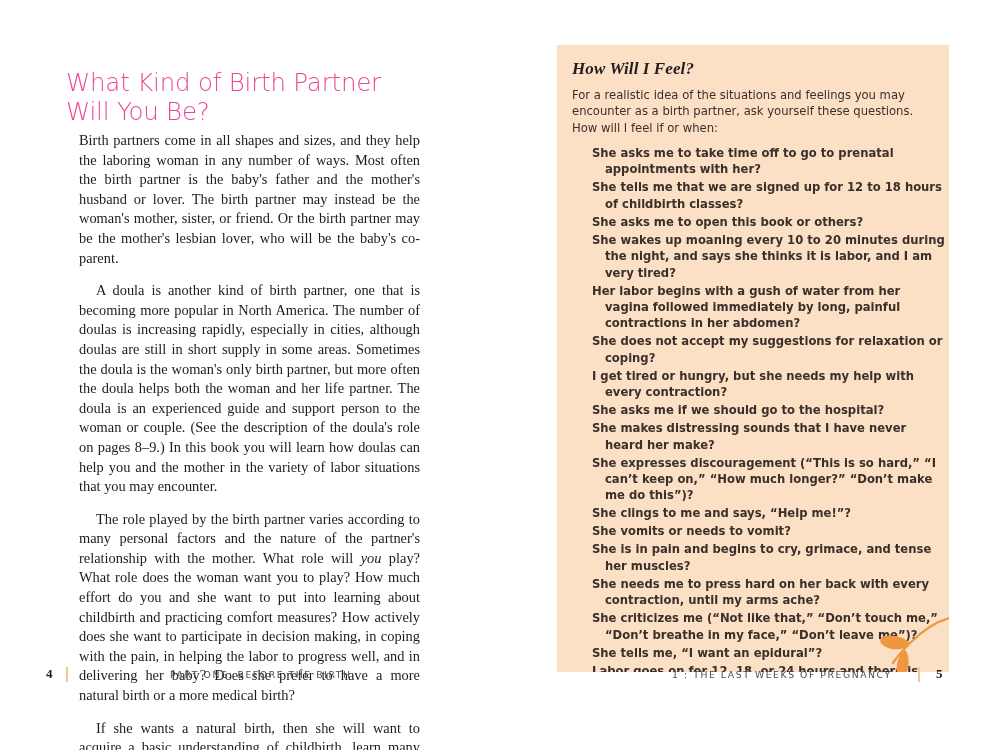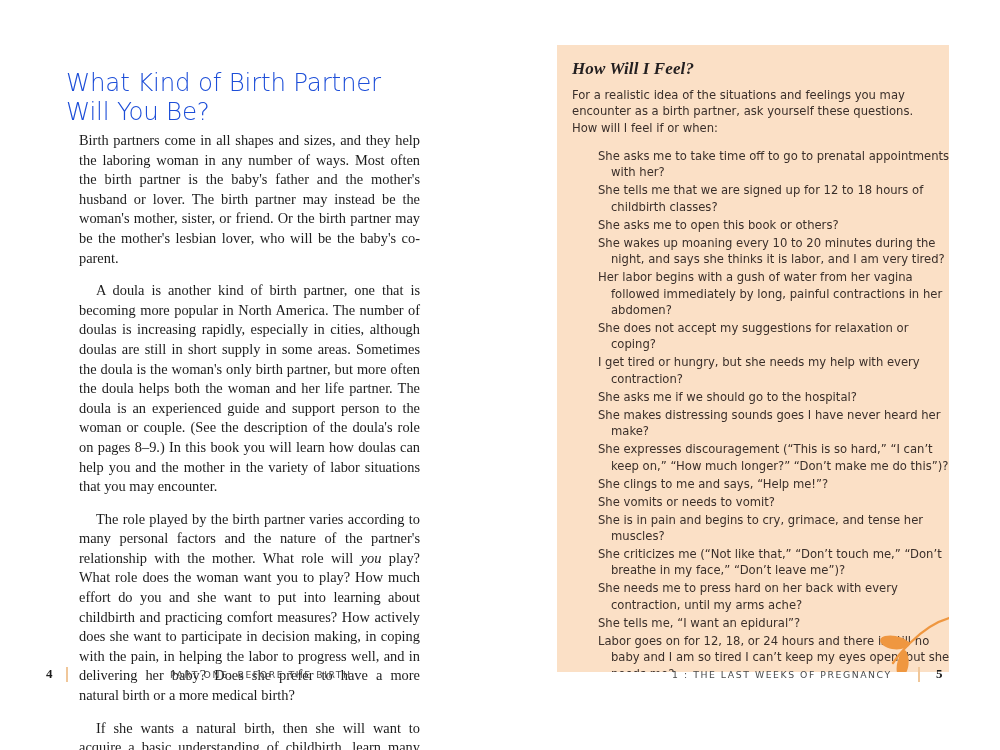--- a/index.html
+++ b/index.html
@@ -32,21 +32,21 @@
   .chapter-title {
     position: absolute;
     left: 66px;
     top: 52px;
     width: 400px;
     font-family: "DejaVu Sans", sans-serif;
     font-weight: 300;
     font-size: 24.5px;
     line-height: 29px;
     letter-spacing: -0.2px;
-    color: #1d4ed8;
+    color: #ec4899;
   }
   .chapter-title .line { display: block; }
 
   .body-col {
     position: absolute;
     left: 66px;
     top: 118px;
     width: 367px;
     font-family: "Liberation Serif", serif;
     font-size: 14.4px;
@@ -98,26 +98,27 @@
   .sidebar-intro {
     font-family: "DejaVu Sans", sans-serif;
     font-size: 11.6px;
     line-height: 16.3px;
     color: #3a2f2a;
     margin: 0 0 9px 0;
     width: 348px;
   }
   .question-list {
     list-style: none;
-    margin: 12px;
+    margin: 6px;
     padding: 0;
     font-family: "DejaVu Sans", sans-serif;
     font-size: 11.6px;
     line-height: 16.4px;
     color: #3a2f2a;
+    font-weight: bold;
   }
   .question-list li {
     margin: 0 0 1.6px 0;
     padding-left: 13px;
     text-indent: -13px;
     margin-left: 14px;
     width: 340px;
   }
 
   
@@ -210,27 +211,27 @@
 
         <ul class="question-list">
             <li>She asks me to take time off to go to prenatal appointments with her?</li>
             <li>She tells me that we are signed up for 12 to 18 hours of childbirth classes?</li>
             <li>She asks me to open this book or others?</li>
             <li>She wakes up moaning every 10 to 20 minutes during the night, and says she thinks it is labor, and I am very tired?</li>
             <li>Her labor begins with a gush of water from her vagina followed immediately by long, painful contractions in her abdomen?</li>
             <li>She does not accept my suggestions for relaxation or coping?</li>
             <li>I get tired or hungry, but she needs my help with every contraction?</li>
             <li>She asks me if we should go to the hospital?</li>
-            <li>She makes distressing sounds goes I have never heard her make?</li>
+            <li>She makes distressing sounds that I have never heard her make?</li>
             <li>She expresses discouragement (“This is so hard,” “I can’t keep on,” “How much longer?” “Don’t make me do this”)?</li>
             <li>She clings to me and says, “Help me!”?</li>
             <li>She vomits or needs to vomit?</li>
             <li>She is in pain and begins to cry, grimace, and tense her muscles?</li>
+            <li>She needs me to press hard on her back with every contraction, until my arms ache?</li>
             <li>She criticizes me (“Not like that,” “Don’t touch me,” “Don’t breathe in my face,” “Don’t leave me”)?</li>
-            <li>She needs me to press hard on her back with every contraction, until my arms ache?</li>
             <li>She tells me, “I want an epidural”?</li>
             <li>Labor goes on for 12, 18, or 24 hours and there is still no baby and I am so tired I can’t keep my eyes open, but she needs me?</li>
           </ul>
 
       </div>
 
       <span class="leaf-ornament">
         <svg width="72" height="60" viewBox="0 0 72 60" xmlns="http://www.w3.org/2000/svg">
 
           <path d="M72 2 C58 6 44 16 33 27 C26 34 20 41 16 47" stroke="#ef9740" stroke-width="2.3" fill="none" stroke-linecap="round"></path>

